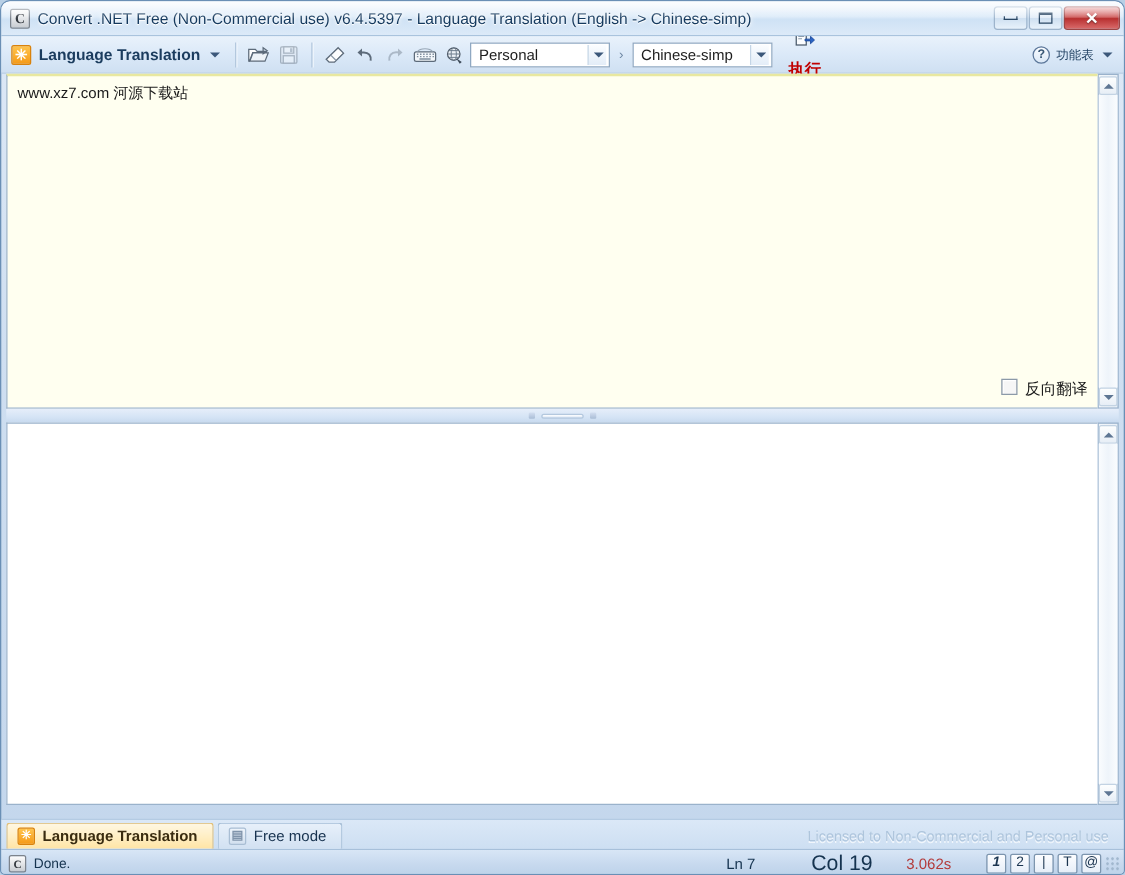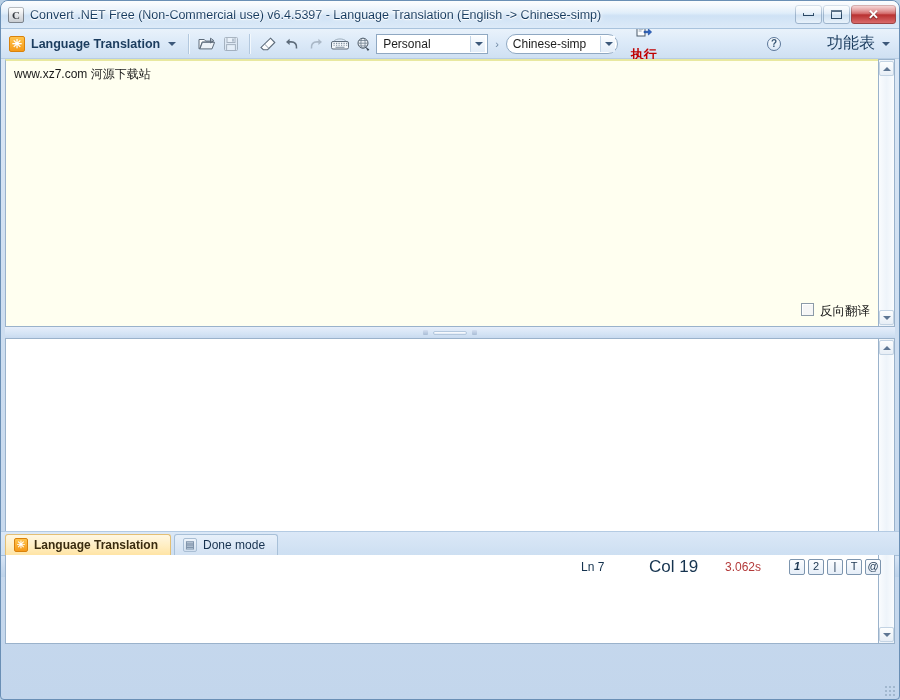--- a/index.html
+++ b/index.html
@@ -88,41 +88,41 @@
   .ticon { width: 24px; height: 22px; display:flex; align-items:center; justify-content:center; }
   .ticon svg { display:block; }
   .ticon.dis { opacity: .38; }
 
   .combo {
     height: 20px; background: #fff; border: 1px solid #8fa8c2;
     display: flex; align-items: center; justify-content: space-between;
     padding: 0 2px 0 6px; font-size: 12px; color: #1d1d1d;
   }
   #combo-src { width: 112px; }
-  #combo-dst { width: 112px; border-radius: 10px; }
+  #combo-dst { width: 112px; }
   .combo .cbtn {
     width: 15px; height: 16px; display:flex; align-items:center; justify-content:center;
     background: linear-gradient(180deg,#fbfdff,#e3edf8);
     border-left: 1px solid #c4d5e6;
   }
   .arrow-mid { color:#6d87a3; font-size: 11px; margin: 0 7px; }
   .exec-btn { display:flex; align-items:center; gap:4px; margin-left:8px; padding:1px 5px; border-radius:3px;flex-direction:column;}
   .exec-label { font: bold 13px "Liberation Sans", sans-serif; color:#c00000; }
   .spacer { flex: 1 1 auto; }
   .help-btn { display:flex; align-items:center; gap:5px; padding: 2px 5px; border-radius:3px; }
   .help-circle {
     width:14px;height:14px;border-radius:50%;border:1px solid #5c779a;
     color:#3a5876; font:bold 10px "Liberation Sans",sans-serif;
     display:flex;align-items:center;justify-content:center;
     background: linear-gradient(180deg,#f9fcff,#dbe8f6);
   }
-  .help-label { font-size:16px; color:#1b3c5e;margin-left:41px; }
-
-  
-  #panes { position: relative; height: 472px; padding: 0 4px; }
+  .help-label { font-size:10px; color:#1b3c5e; }
+
+  
+  #panes { position: relative; height: 596px; padding: 0 4px; }
   .pane { position: relative; display:flex; }
   .editor {
     flex: 1 1 auto; position: relative; overflow: hidden;
     border: 1px solid #9ab2cb; border-right: 0;
   }
   #pane-top { height: 268px; }
   #pane-top .editor { background: #fffff0; border-top: 2px solid #e8e8a0; }
   #pane-bottom { height: 306px; }
   #pane-bottom .editor { background: #ffffff; }
   .ed-text {
@@ -413,22 +413,23 @@
     </div>
   </div>
 
   <div id="tabstrip">
     <div class="tab active">
       <span class="tab-ic">✳</span>
       <span>Language Translation</span>
     </div>
     <div class="tab">
       <span class="tab-ic batch">▤</span>
-      <span>Done mode</span>
-    </div>
+      <span>Free mode</span>
+    </div>
+    <div class="license">Licensed to Non-Commercial and Personal use</div>
   </div>
 
   <div id="statusbar">
     <span class="st-icon">C</span>
     <span class="st-text">Done.</span>
     <span class="st-ln">Ln 7</span>
     <span class="st-col">Col 19</span>
     <span class="st-time">3.062s</span>
     <span class="st-btns">
       <span class="sqbtn it">1</span>

